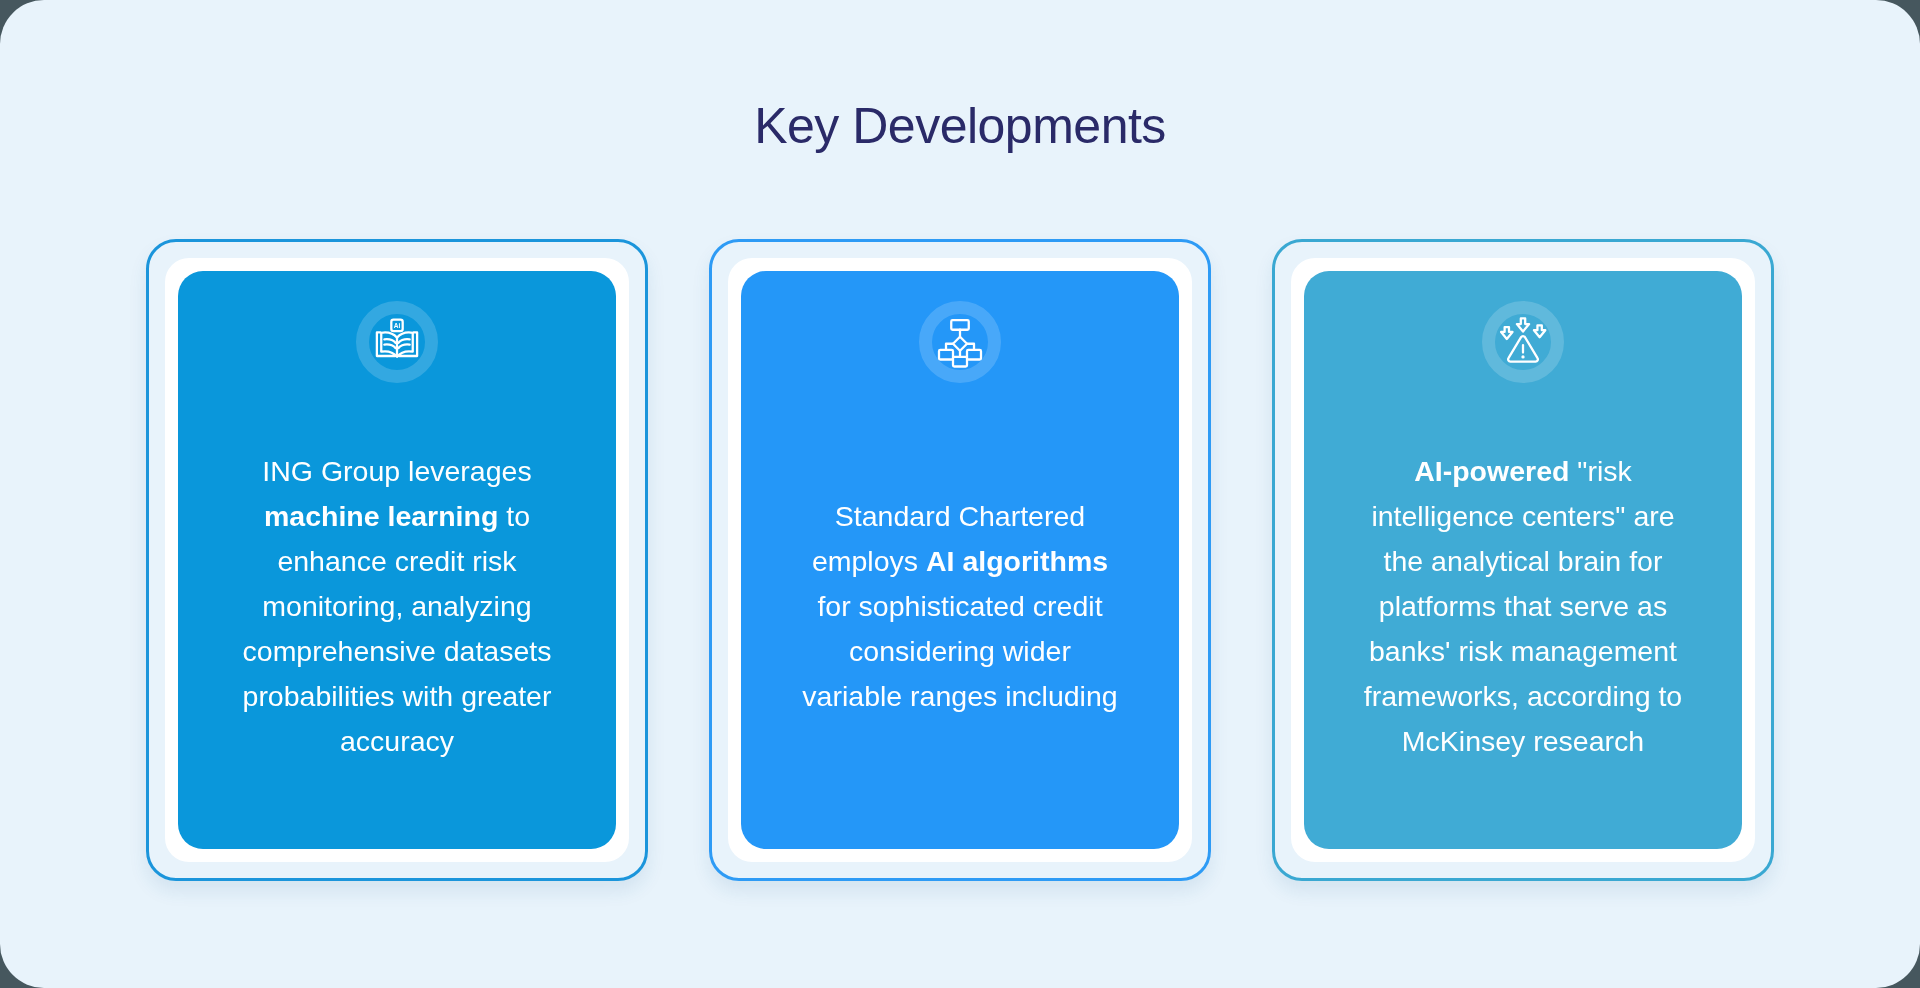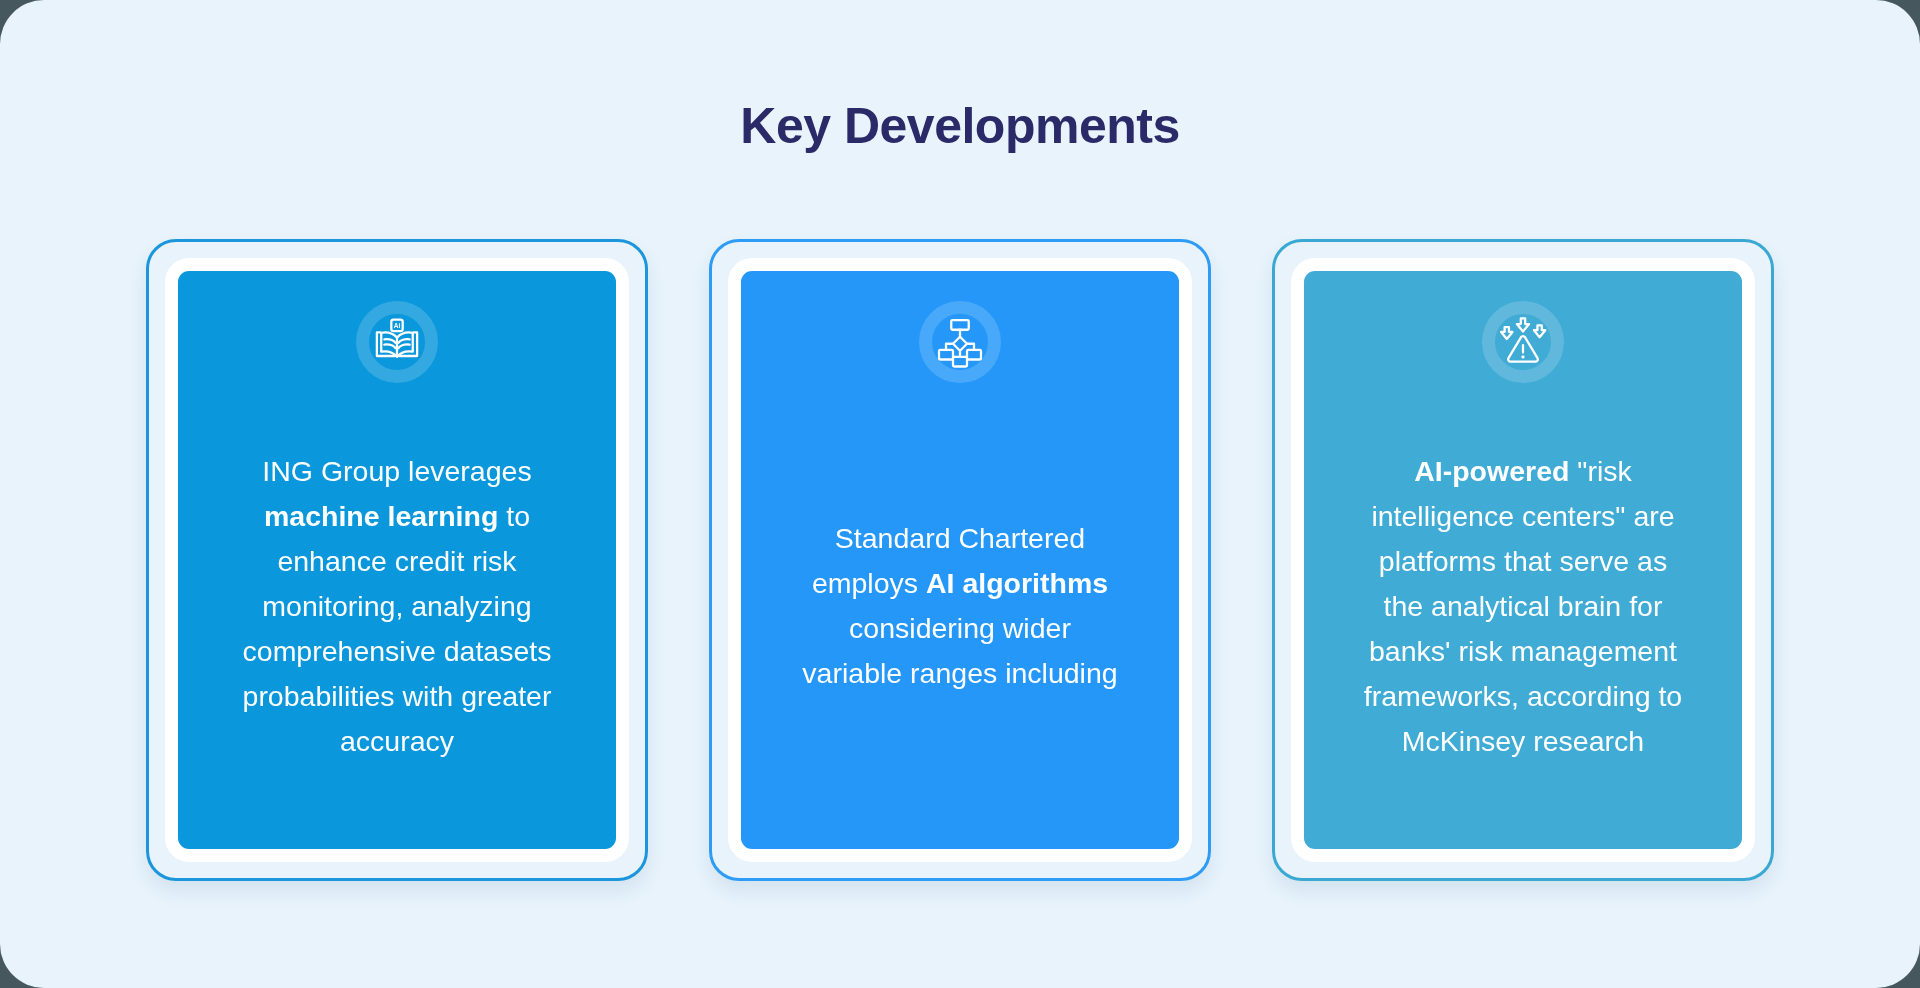--- a/index.html
+++ b/index.html
@@ -15,21 +15,21 @@
     background: #E8F3FB;
     border-radius: 44px;
     position: relative;
     overflow: hidden;
   }
   .page-title {
     padding-top: 96px;
     text-align: center;
     font-size: 50px;
     line-height: 60px;
-    font-weight: 700;
+    font-weight: 400;
     letter-spacing: -0.5px;
     color: #2A2A68;
   }
   .cards-row {
     margin-top: 83px;
     display: flex;
     justify-content: center;
     gap: 61px;
   }
   .card {
@@ -41,21 +41,21 @@
   }
   .card-white {
     width: 100%; height: 100%;
     background: #ffffff;
     border-radius: 24px;
     padding: 13px;
   }
   .panel {
     width: 100%; height: 100%;
     background: var(--panel, #0A97DB);
-    border-radius: 11px;
+    border-radius: 25px;
     display: flex;
     flex-direction: column;
     align-items: center;
   }
   .icon-ring {
     margin-top: 30px;
     width: 82px; height: 82px;
     border: 13px solid rgba(255,255,255,0.17);
     border-radius: 50%;
     display: flex;
@@ -142,20 +142,21 @@
               <path class="stroke" d="M40 34 h8 v7"></path>
               <path class="stroke" d="M32 42 v7"></path>
               <rect class="stroke" x="8" y="41" width="16" height="11" rx="1.5"></rect>
               <rect class="stroke" x="40" y="41" width="16" height="11" rx="1.5"></rect>
               <rect class="stroke" x="24" y="49" width="16" height="11" rx="1.5"></rect>
             </svg>
           </div>
           <div class="card-text">
               <div class="line"><span>Standard Chartered</span></div>
               <div class="line"><span>employs </span><b>AI algorithms</b></div>
+              <div class="line"><span>for sophisticated credit</span></div>
               <div class="line"><span>considering wider</span></div>
               <div class="line"><span>variable ranges including</span></div>
             </div>
         </div>
       </div>
     </div>
 
     <div class="card" style="--panel: #40ABD5; --border: #3AA8D2;">
       <div class="card-white">
         <div class="panel">
@@ -165,22 +166,22 @@
               <path class="stroke" d="M11 15 v5.5 h-4 l6.5 8 6.5 -8 h-4 V15 z"></path>
               <path class="stroke" d="M48.5 13 v5.5 h-4 l6.5 8 6.5 -8 h-4 V13 z"></path>
               <path class="stroke" d="M29.8 26.4 a2.6 2.6 0 0 1 4.4 0 L48.6 50.4 a2.6 2.6 0 0 1 -2.2 4 H17.6 a2.6 2.6 0 0 1 -2.2 -4 Z"></path>
               <path class="stroke" d="M32 35.5 v8.5"></path>
               <circle class="fillw" cx="32" cy="49" r="1.9"></circle>
             </svg>
           </div>
           <div class="card-text">
               <div class="line"><b>AI-powered</b><span> "risk</span></div>
               <div class="line"><span>intelligence centers" are</span></div>
+              <div class="line"><span>the analytical brain for</span></div>
               <div class="line"><span>platforms that serve as</span></div>
-              <div class="line"><span>the analytical brain for</span></div>
               <div class="line"><span>banks' risk management</span></div>
               <div class="line"><span>frameworks, according to</span></div>
               <div class="line"><span>McKinsey research</span></div>
             </div>
         </div>
       </div>
     </div>
 
   </div>
 </div>

